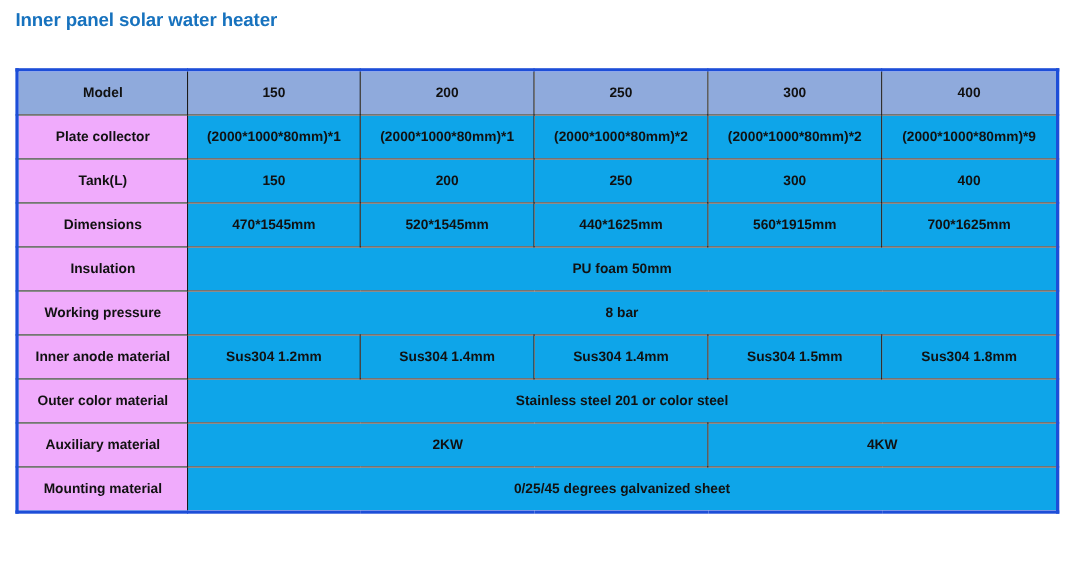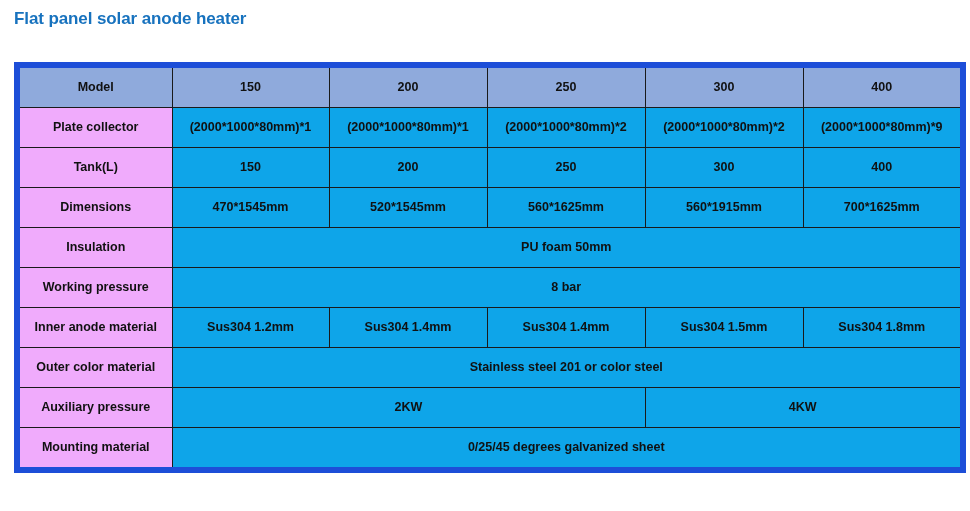--- a/index.html
+++ b/index.html
@@ -31,21 +31,21 @@
     position: absolute;
     left: 14px;
     top: 62px;
     width: 946px;
   }
 
   table.spec-table {
     border-collapse: collapse;
     table-layout: fixed;
     width: 946px;
-    border: 6px solid #1d4ed8;
+    border: 3px solid #1d4ed8;
   }
 
   table.spec-table td {
     border: 1px solid #1a1a1a;
     height: 39px;
     padding: 0 3px;
     text-align: center;
     vertical-align: middle;
     font-size: 12.5px;
     font-weight: bold;
@@ -73,21 +73,21 @@
     background: #0ea5e9;
   }
   td.tight {
     font-size: 12px;
     padding: 0 1px;
   }
 </style>
 </head>
 <body>
 
-<div id="page-title">Flat panel solar anode heater</div>
+<div id="page-title">Inner panel solar water heater</div>
 
 <div id="spec-table-wrap">
   <table class="spec-table">
     <colgroup>
       <col class="c-label">
       <col class="c-150">
       <col class="c-200">
       <col class="c-250">
       <col class="c-300">
       <col class="c-400">
@@ -118,21 +118,21 @@
         <td class="val">200</td>
         <td class="val">250</td>
         <td class="val">300</td>
         <td class="val">400</td>
       </tr>
 
       <tr>
         <td class="rowlabel">Dimensions</td>
         <td class="val">470*1545mm</td>
         <td class="val">520*1545mm</td>
-        <td class="val">560*1625mm</td>
+        <td class="val">440*1625mm</td>
         <td class="val">560*1915mm</td>
         <td class="val">700*1625mm</td>
       </tr>
 
       <tr>
         <td class="rowlabel">Insulation</td>
         <td class="val" colspan="5">PU foam 50mm</td>
       </tr>
 
       <tr>
@@ -148,21 +148,21 @@
         <td class="val">Sus304 1.5mm</td>
         <td class="val">Sus304 1.8mm</td>
       </tr>
 
       <tr>
         <td class="rowlabel">Outer color material</td>
         <td class="val" colspan="5">Stainless steel 201 or color steel</td>
       </tr>
 
       <tr>
-        <td class="rowlabel">Auxiliary pressure</td>
+        <td class="rowlabel">Auxiliary material</td>
         <td class="val" colspan="3">2KW</td>
         <td class="val" colspan="2">4KW</td>
       </tr>
 
 
       <tr>
         <td class="rowlabel">Mounting material</td>
         <td class="val" colspan="5">0/25/45 degrees galvanized sheet</td>
       </tr>
 

